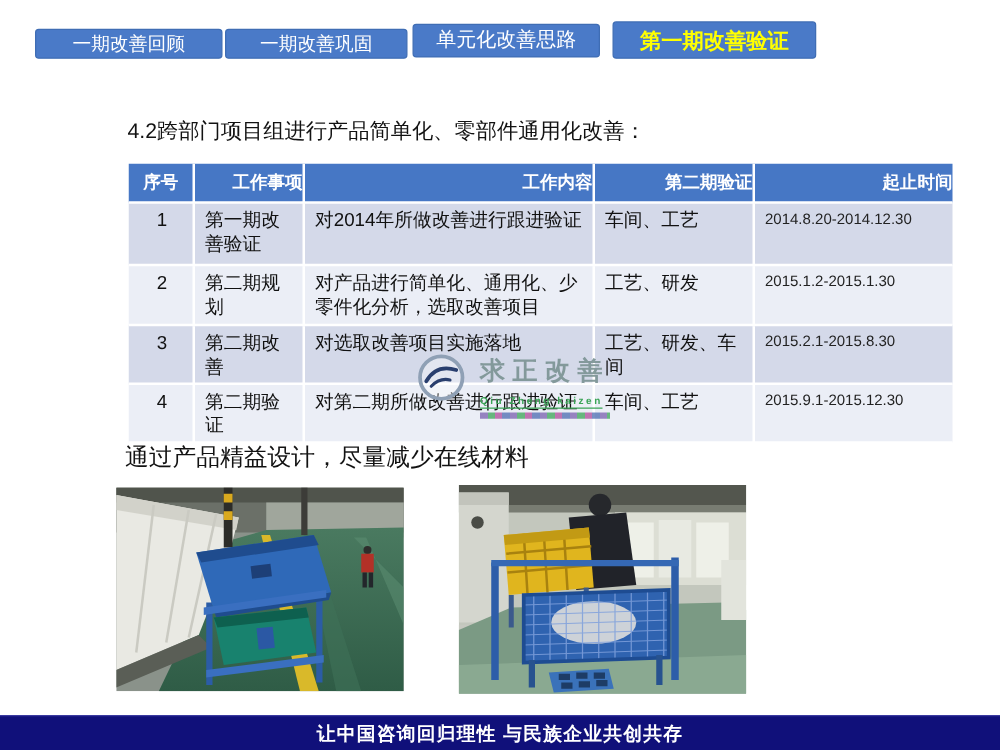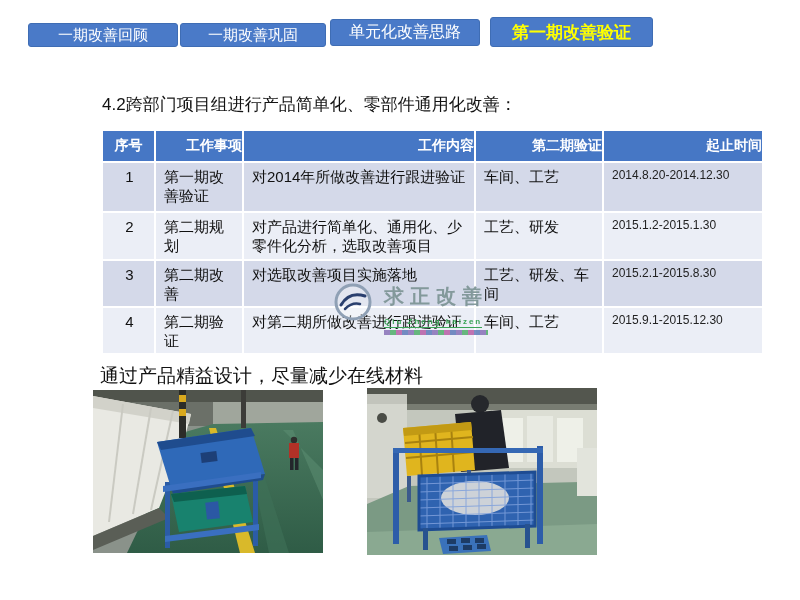--- a/index.html
+++ b/index.html
@@ -11,21 +11,21 @@
        justify-content:center;border-radius:3px;border:1px solid #3f6db4;box-sizing:border-box;
        white-space:nowrap;cursor:pointer;}
   .tab1{left:28px;top:23px;width:150px;height:24px;font-size:15px;}
   .tab2{left:180px;top:23px;width:146px;height:24px;font-size:15px;}
   .tab3{left:330px;top:19px;width:150px;height:27px;font-size:16px;}
   .tab4{left:490px;top:17px;width:163px;height:30px;font-size:17px;font-weight:bold;color:#ffff00;}
 
   
   .title{position:absolute;left:82px;top:57px;font-size:22px;font-weight:bold;color:#0d0d0d;}
   .subtitle{position:absolute;left:102px;top:93px;font-size:17px;color:#121212;}
-  .note{position:absolute;left:100px;top:363px;font-size:19px;color:#121212;}
+  .note{position:absolute;left:100px;top:353px;font-size:19px;color:#121212;}
 
   
   table.plan{position:absolute;left:103px;top:131px;width:659px;border-collapse:collapse;
              table-layout:fixed;font-size:15px;}
   table.plan col.c0{width:52px;} table.plan col.c1{width:88px;} table.plan col.c2{width:232px;}
   table.plan col.c3{width:128px;} table.plan col.c4{width:159px;}
   table.plan th{background:#4677c5;color:#ffffff;font-size:14px;font-weight:bold;height:26px;
                 text-align:right;padding:2px 0 2px 8px;border-right:2px solid #fff;
                 border-bottom:2px solid #fff;}
   table.plan th.num{text-align:center;padding-left:0;}
@@ -239,14 +239,17 @@
           <rect x="94" y="150" width="9" height="5"></rect>
           <rect x="108" y="150" width="9" height="5"></rect>
         <rect x="82" y="158" width="9" height="5"></rect>
           <rect x="96" y="157" width="9" height="5"></rect>
           <rect x="110" y="156" width="9" height="5"></rect>
       </g>
       <rect x="210" y="60" width="20" height="48" fill="#e2e4dc"></rect>
     </svg>
   </div>
 
+  <div class="footer">
+    <span>让中国咨询回归理性 与民族企业共创共存</span>
+  </div>
 
 </div>
 
 </body></html>

